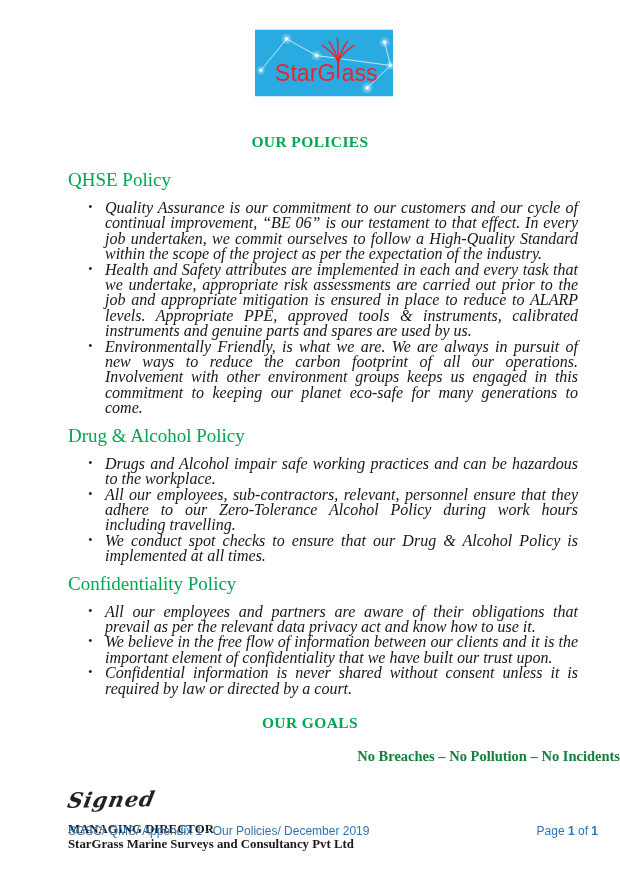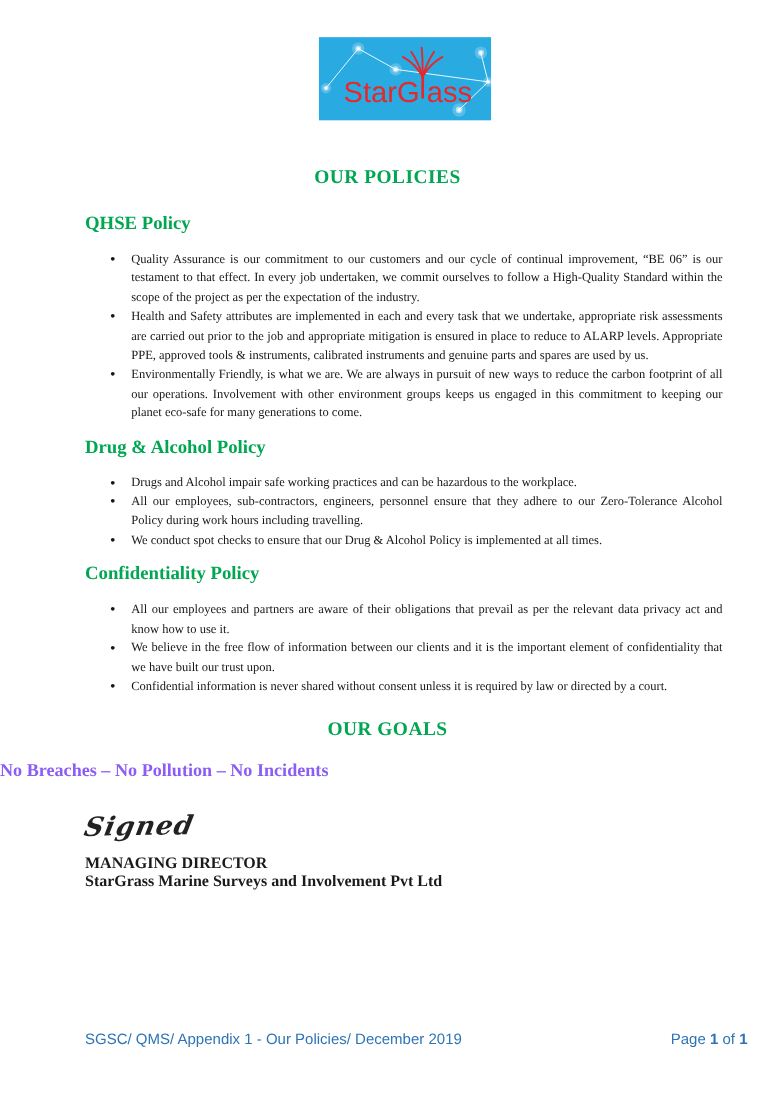--- a/index.html
+++ b/index.html
@@ -39,55 +39,56 @@
     margin-top: 18px;
     text-align: center;
     font-size: 15.5px;
     line-height: 18px;
     font-weight: bold;
     letter-spacing: 0.4px;
     color: #00A651;
   }
   .content { padding: 0 42px 0 68px; }
   .content h2 {
-    font-size: 15px;
+    font-size: 19px;
     line-height: 17px;
-    font-weight: bold;
+    font-weight: normal;
     color: #00A651;
   }
   .content section.first h2 { margin-top: 20px; }
   .content section.later h2 { margin-top: 11px; }
 
   
   .content ul {
     margin-top: 12px;
     padding-left: 37px;
     list-style: none;
   }
   .content li {
     position: relative;
-    font-size: 10px;
+    font-size: 16px;
     line-height: 15.4px;
     text-align: justify;
+    font-style: italic;
   }
   .content li::before {
     content: "\2022";
     position: absolute;
     left: -17px;
     top: 0;
     font-size: 12.6px;
   }
 
   
   p.goals-line {
     margin-top: 16px;
-    text-align: left;
+    text-align: right;
     font-size: 14.5px;
     font-weight: bold;
-    color: #8b5cf6;
+    color: #15803d;
   }
 
   
   .signature { padding: 0 42px 0 68px; }
   .signed-script {
     display: inline-block;
     margin-top: 22px;
     font-family: "DejaVu Serif", serif;
     font-style: italic;
     font-weight: bold;
@@ -193,21 +194,21 @@
         <li>Quality Assurance is our commitment to our customers and our cycle of continual improvement, “BE 06” is our testament to that effect. In every job undertaken, we commit ourselves to follow a High-Quality Standard within the scope of the project as per the expectation of the industry.</li>
         <li>Health and Safety attributes are implemented in each and every task that we undertake, appropriate risk assessments are carried out prior to the job and appropriate mitigation is ensured in place to reduce to ALARP levels. Appropriate PPE, approved tools &amp; instruments, calibrated instruments and genuine parts and spares are used by us.</li>
         <li>Environmentally Friendly, is what we are. We are always in pursuit of new ways to reduce the carbon footprint of all our operations. Involvement with other environment groups keeps us engaged in this commitment to keeping our planet eco-safe for many generations to come.</li>
       </ul>
     </section>
 
     <section class="later">
       <h2>Drug &amp; Alcohol Policy</h2>
       <ul>
         <li>Drugs and Alcohol impair safe working practices and can be hazardous to the workplace.</li>
-        <li>All our employees, sub-contractors, engineers, personnel ensure that they adhere to our Zero-Tolerance Alcohol Policy during work hours including travelling.</li>
+        <li>All our employees, sub-contractors, relevant, personnel ensure that they adhere to our Zero-Tolerance Alcohol Policy during work hours including travelling.</li>
         <li>We conduct spot checks to ensure that our Drug &amp; Alcohol Policy is implemented at all times.</li>
       </ul>
     </section>
 
     <section class="later">
       <h2>Confidentiality Policy</h2>
       <ul>
         <li>All our employees and partners are aware of their obligations that prevail as per the relevant data privacy act and know how to use it.</li>
         <li>We believe in the free flow of information between our clients and it is the important element of confidentiality that we have built our trust upon.</li>
         <li>Confidential information is never shared without consent unless it is required by law or directed by a court.</li>
@@ -216,21 +217,21 @@
 
   </div>
 
   <h1 class="goals-title">OUR GOALS</h1>
   <p class="goals-line">No Breaches – No Pollution – No Incidents</p>
 
   <div class="signature">
     <span class="signed-script">Signed</span>
     <div class="sig-block">
       <div>MANAGING DIRECTOR</div>
-      <div>StarGrass Marine Surveys and Involvement Pvt Ltd</div>
+      <div>StarGrass Marine Surveys and Consultancy Pvt Ltd</div>
     </div>
   </div>
 
   <div class="footer">
     <span>SGSC/ QMS/ Appendix 1 - Our Policies/ December 2019</span>
     <span><span>Page </span><span class="num">1</span><span> of </span><span class="num">1</span></span>
   </div>
 
 </div>
 

